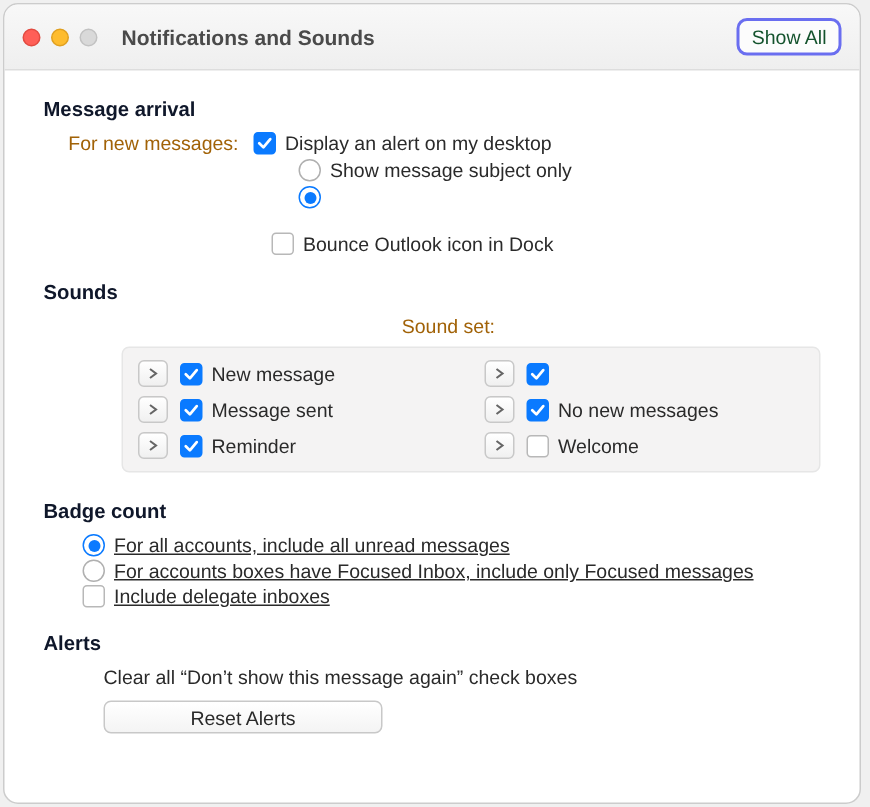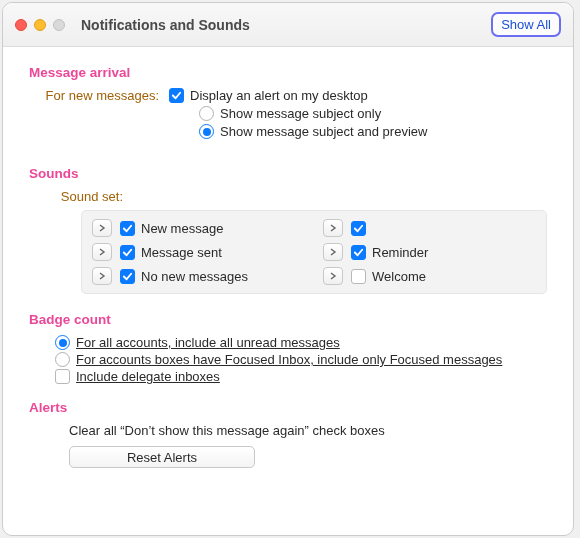--- a/index.html
+++ b/index.html
@@ -41,26 +41,26 @@
     position: absolute; left: 78px; top: 0; bottom: 0;
     display: flex; align-items: center;
     font-weight: 600; font-size: 14px; color: #4a4a4a;
   }
   .showall-wrap { margin-left: auto; }
   .showall {
     border: 2px solid #6a6ef0;
     border-radius: 7px;
     padding: 3px 8px;
     font-size: 13px;
-    color: #1d4ed8;
+    color: #14532d;
     background: #fcfcfc;
     cursor: pointer;
   }
   .content { padding: 18px 26px 12px 26px; flex: 1; }
-  .section-h { font-weight: 700; font-size: 13.5px; color: #ec4899; margin-bottom: 8px; }
+  .section-h { font-weight: 700; font-size: 13.5px; color: #0f172a; margin-bottom: 8px; }
   .row { display: flex; align-items: center; margin: 3px 0; }
   .lead-label { width: 140px; text-align: right; padding-right: 10px; color: #a16207; }
   .check {
     width: 15px; height: 15px; border-radius: 3px; margin-right: 6px;
     border: 1px solid #b8b8b8; background: #fff; display:inline-flex;
     align-items:center; justify-content:center; flex-shrink:0;
   }
   .check.on { background: #0a7aff; border-color: #0a7aff; }
   .check.on svg { width: 11px; height: 11px; }
   .radio {
@@ -93,21 +93,21 @@
     border:1px solid #c9c9c9; border-radius:5px; height:22px;
     background:#fff; overflow:hidden; cursor:pointer;
   }
   .select .val { padding: 0 10px; min-width: 156px; }
   .select .arrows {
     width: 18px; height: 100%; background:#0a7aff;
     display:flex; flex-direction:column; align-items:center; justify-content:center;
     gap: 1px;
   }
   .select .arrows svg { width:8px; height:5px; }
-  .soundset-row { display:flex; align-items:center; margin-top:4px; }
+  .soundset-row { display:flex; align-items:center; margin-top:4px;flex-direction:column; }
   .soundset-row .lead-label { width: 104px; }
   .badge-block { margin-left: 26px; margin-top:6px; }
   .badge-block .row { margin: 2px 0; text-decoration: underline; }
   .badge-sub { margin-left: 44px; }
   .alerts-text { margin-left: 40px; margin-top:4px; }
   .reset-btn {
     margin-left: 40px; margin-top:8px;
     width: 186px; height:22px;
     border:1px solid #c8c8c8; border-radius:5px;
     background: linear-gradient(#fff,#f4f4f4);
@@ -148,24 +148,27 @@
       </span>
       <span>Display an alert on my desktop</span>
     </div>
 
     <div class="row indent-b">
       <span class="radio"></span>
       <span>Show message subject only</span>
     </div>
     <div class="row indent-b">
       <span class="radio on"></span>
-      <span>Show message subject and preview</span>
     </div>
 
     <div class="gap10"></div>
+    <div class="row indent-c">
+      <span class="check"></span>
+      <span>Bounce Outlook icon in Dock</span>
+    </div>
 
     <div class="gap14"></div>
 
     <div class="section-h">Sounds</div>
     <div class="soundset-row">
       <div class="lead-label">Sound set:</div>
     </div>
 
     <div class="sounds-panel">
       <div class="snd">
@@ -210,34 +213,34 @@
         <span class="playbtn">
             <svg viewBox="0 0 8 8">
               <path d="M2 1 L6 4 L2 7" stroke="#666" stroke-width="1.4" fill="none"></path>
             </svg>
           </span>
         <span class="check on">
             <svg viewBox="0 0 12 12">
               <path d="M2 6 L5 9 L10 3" stroke="#fff" stroke-width="2" fill="none" stroke-linecap="round" stroke-linejoin="round"></path>
             </svg>
           </span>
+        <span>No new messages</span>
+      </div>
+      <div class="snd">
+        <span class="playbtn">
+            <svg viewBox="0 0 8 8">
+              <path d="M2 1 L6 4 L2 7" stroke="#666" stroke-width="1.4" fill="none"></path>
+            </svg>
+          </span>
+        <span class="check on">
+            <svg viewBox="0 0 12 12">
+              <path d="M2 6 L5 9 L10 3" stroke="#fff" stroke-width="2" fill="none" stroke-linecap="round" stroke-linejoin="round"></path>
+            </svg>
+          </span>
         <span>Reminder</span>
-      </div>
-      <div class="snd">
-        <span class="playbtn">
-            <svg viewBox="0 0 8 8">
-              <path d="M2 1 L6 4 L2 7" stroke="#666" stroke-width="1.4" fill="none"></path>
-            </svg>
-          </span>
-        <span class="check on">
-            <svg viewBox="0 0 12 12">
-              <path d="M2 6 L5 9 L10 3" stroke="#fff" stroke-width="2" fill="none" stroke-linecap="round" stroke-linejoin="round"></path>
-            </svg>
-          </span>
-        <span>No new messages</span>
       </div>
       <div class="snd">
         <span class="playbtn">
             <svg viewBox="0 0 8 8">
               <path d="M2 1 L6 4 L2 7" stroke="#666" stroke-width="1.4" fill="none"></path>
             </svg>
           </span>
         <span class="check"></span>
         <span>Welcome</span>
       </div>

